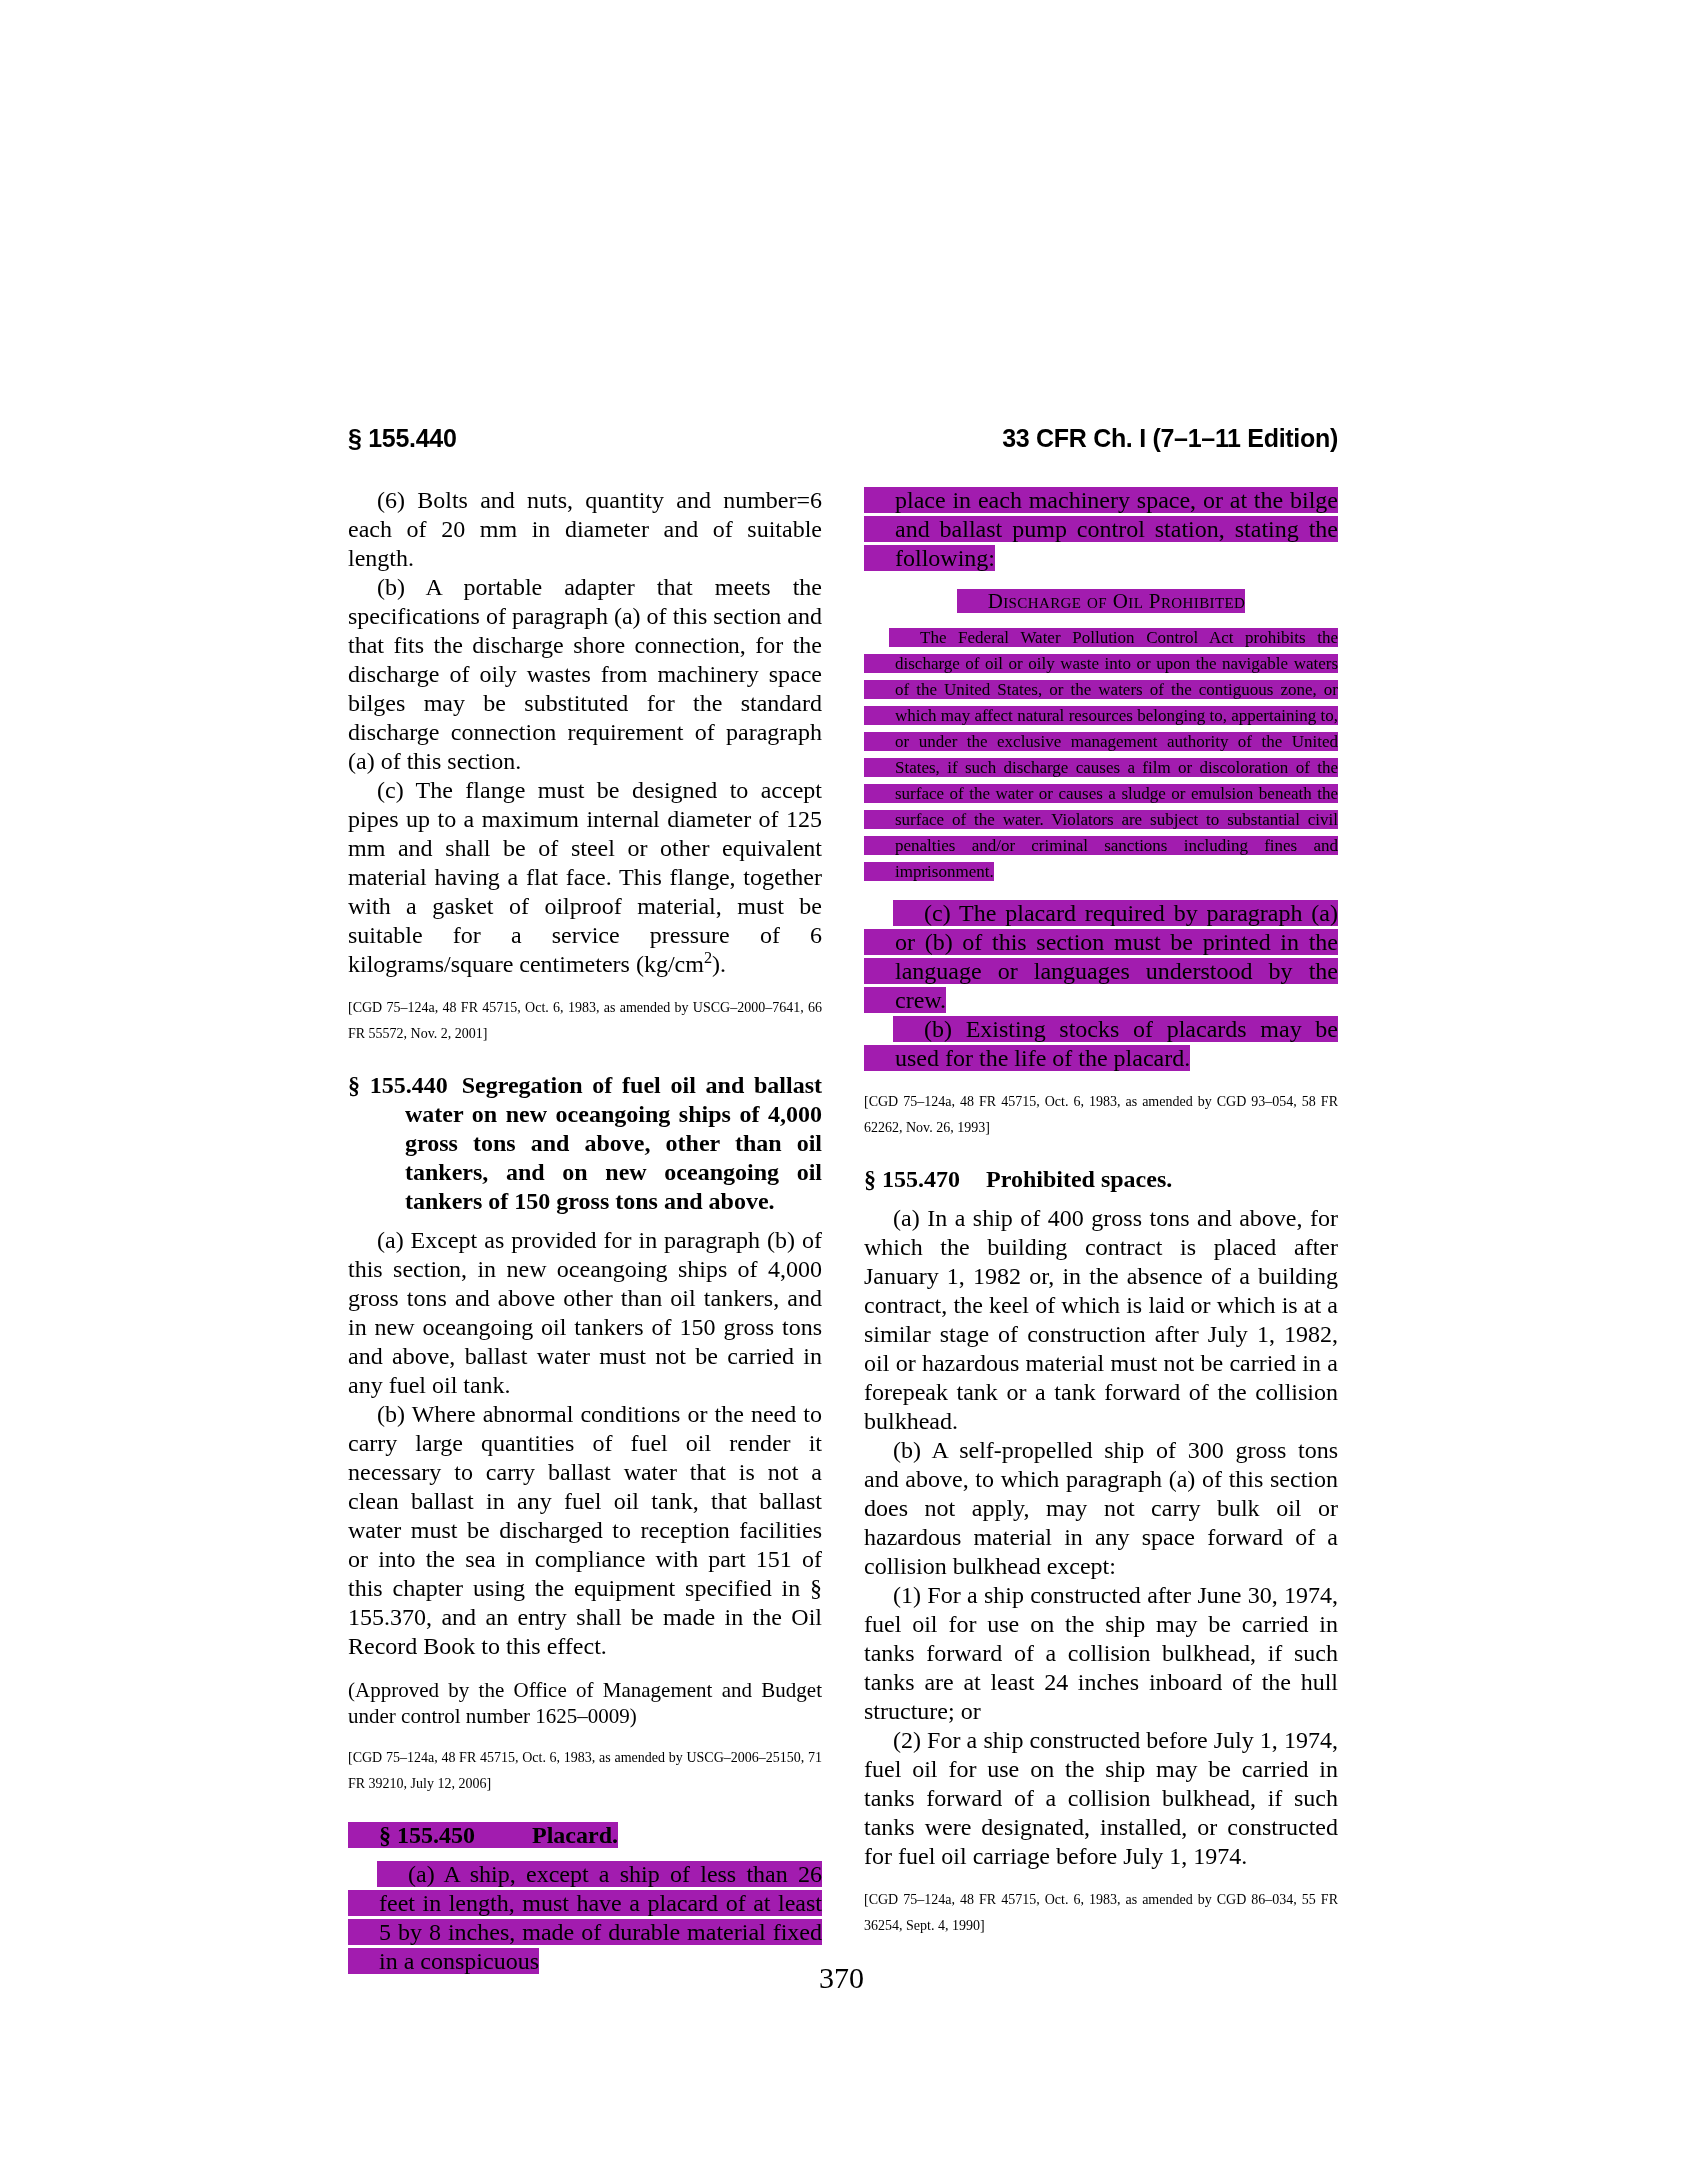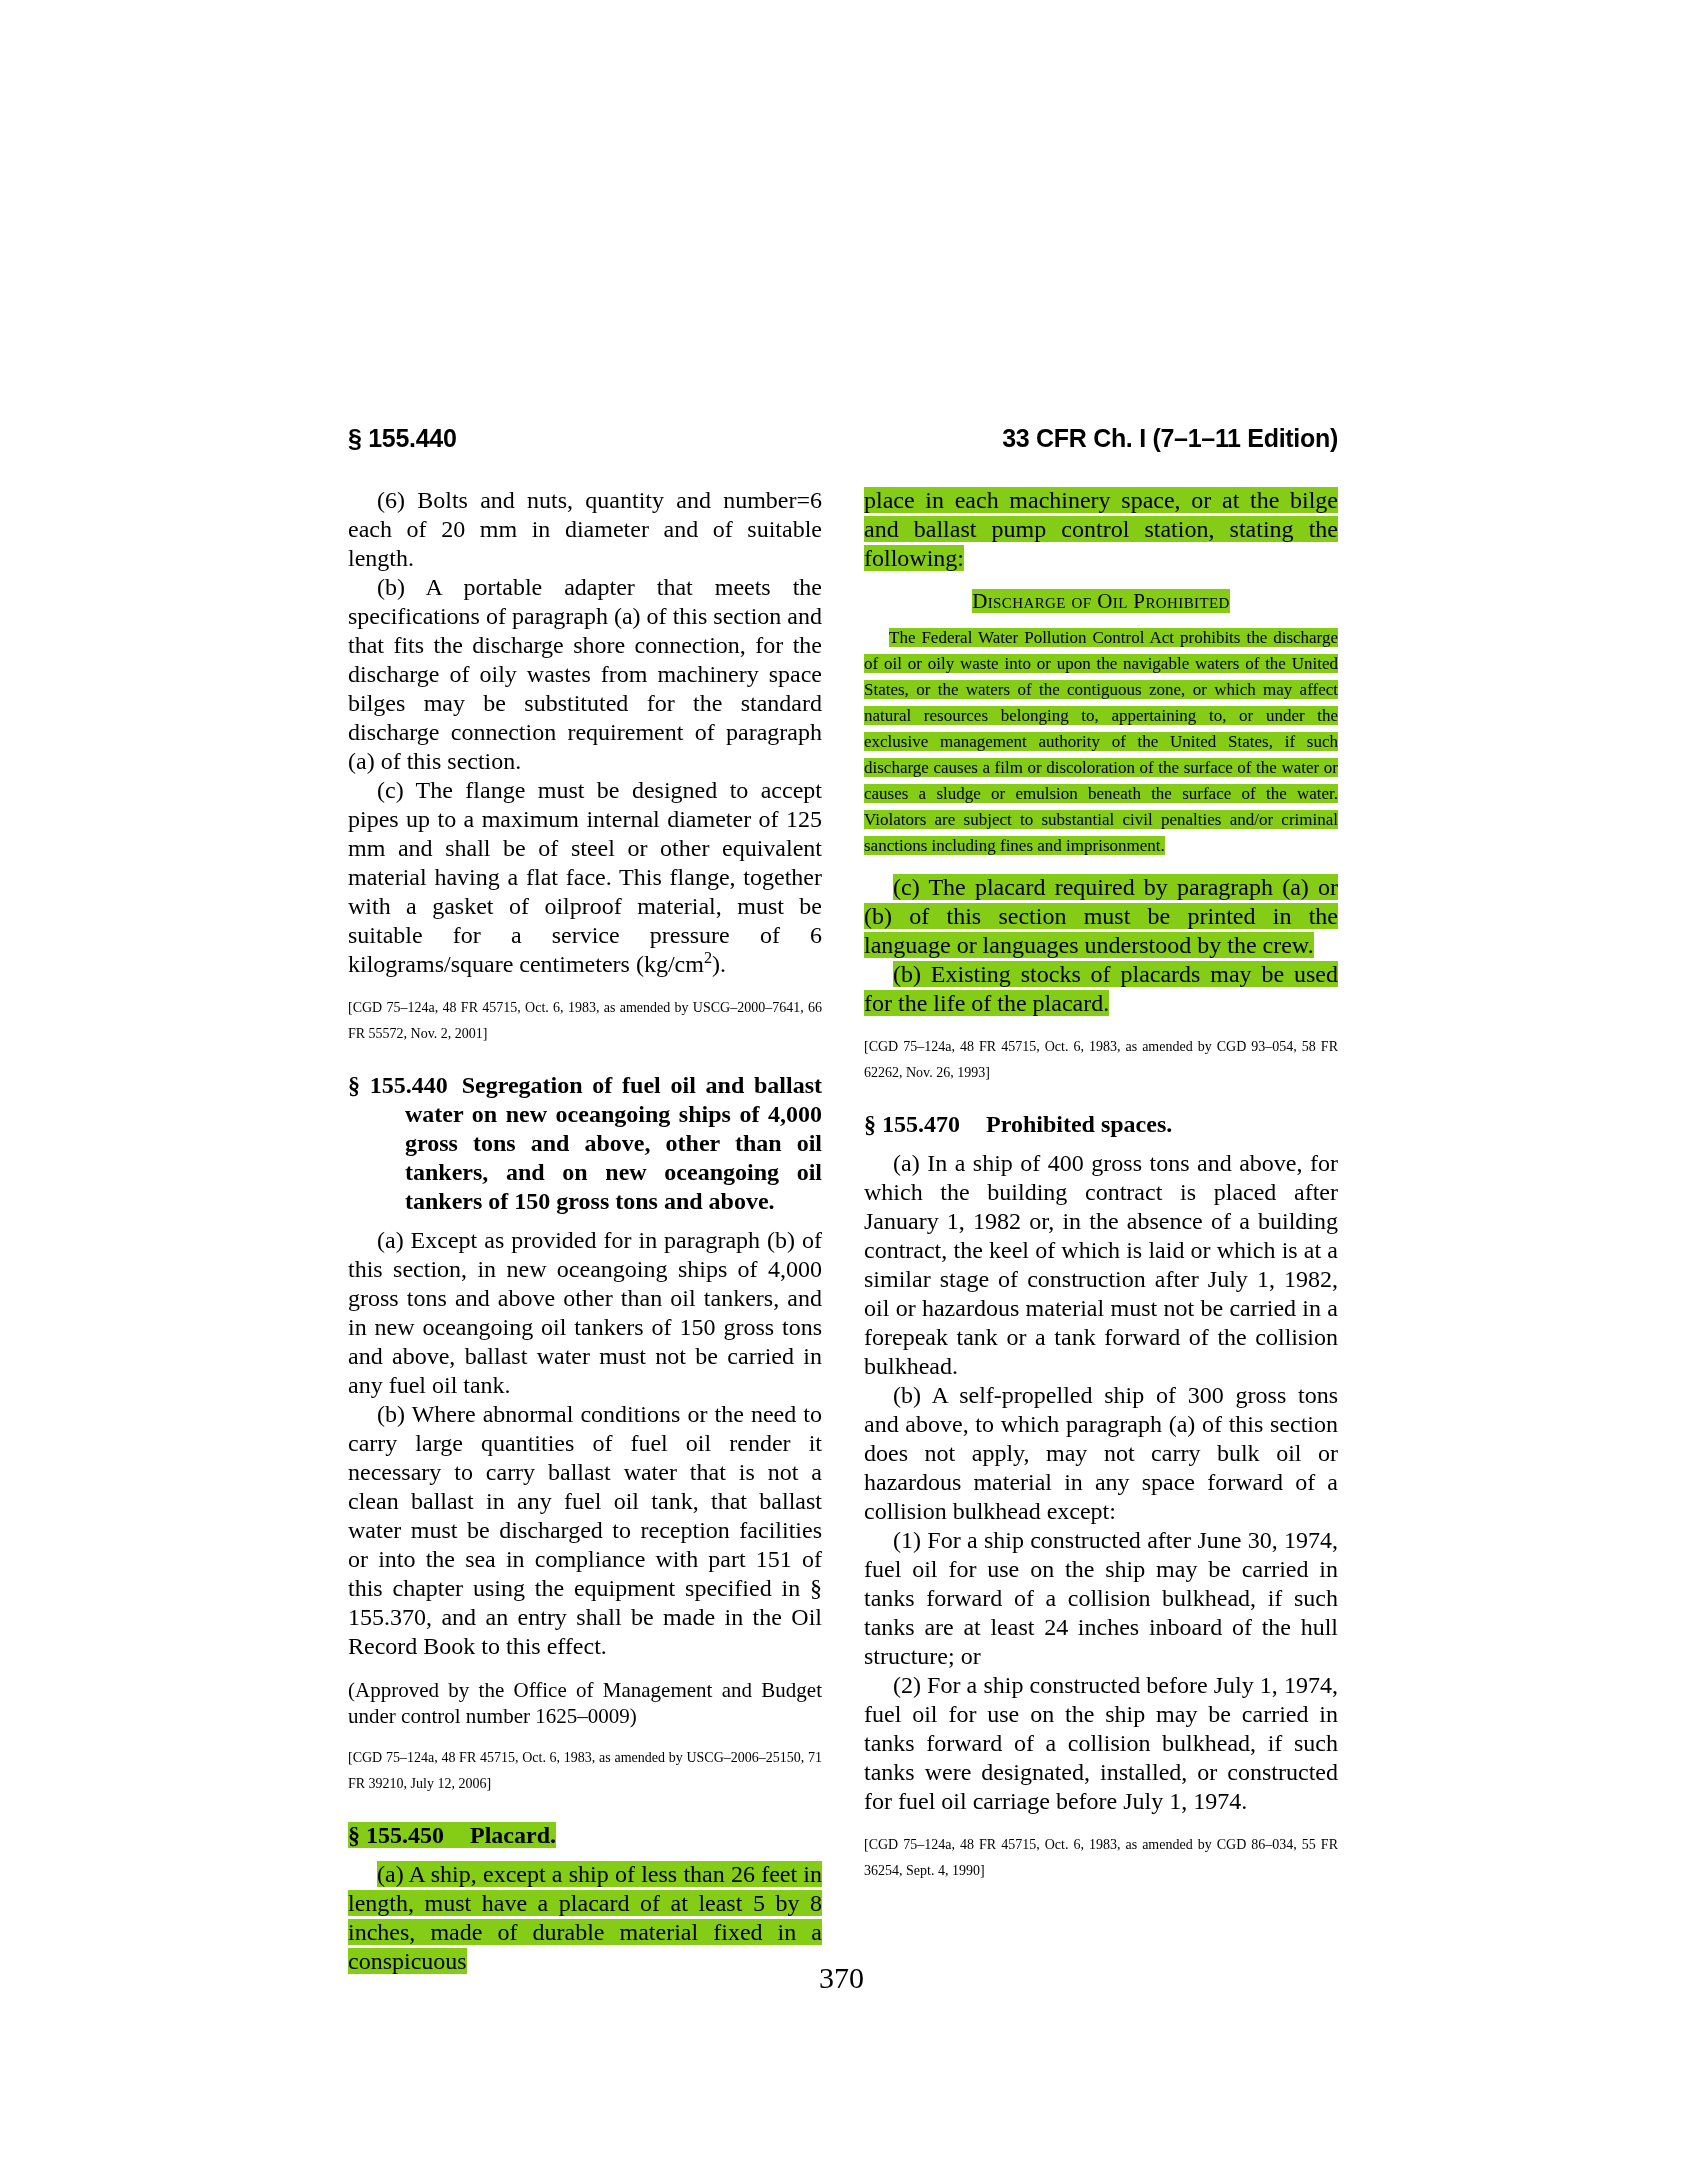--- a/index.html
+++ b/index.html
@@ -127,22 +127,23 @@
   p.placard-body {
     font-size: 17px;
     line-height: 26px;
     text-align: justify;
     text-indent: 25px;
     margin: 0 0 14px 0;
   }
 
   
   .hl {
-    background-color: #84cc16;
+    background-color: #a21caf;
     box-decoration-break: clone;
+    padding-left: 31px;
     -webkit-box-decoration-break: clone;
   }
 
   
   .folio {
     position: absolute;
     left: 0;
     top: 1961px;
     width: 1683px;
     text-align: center;

